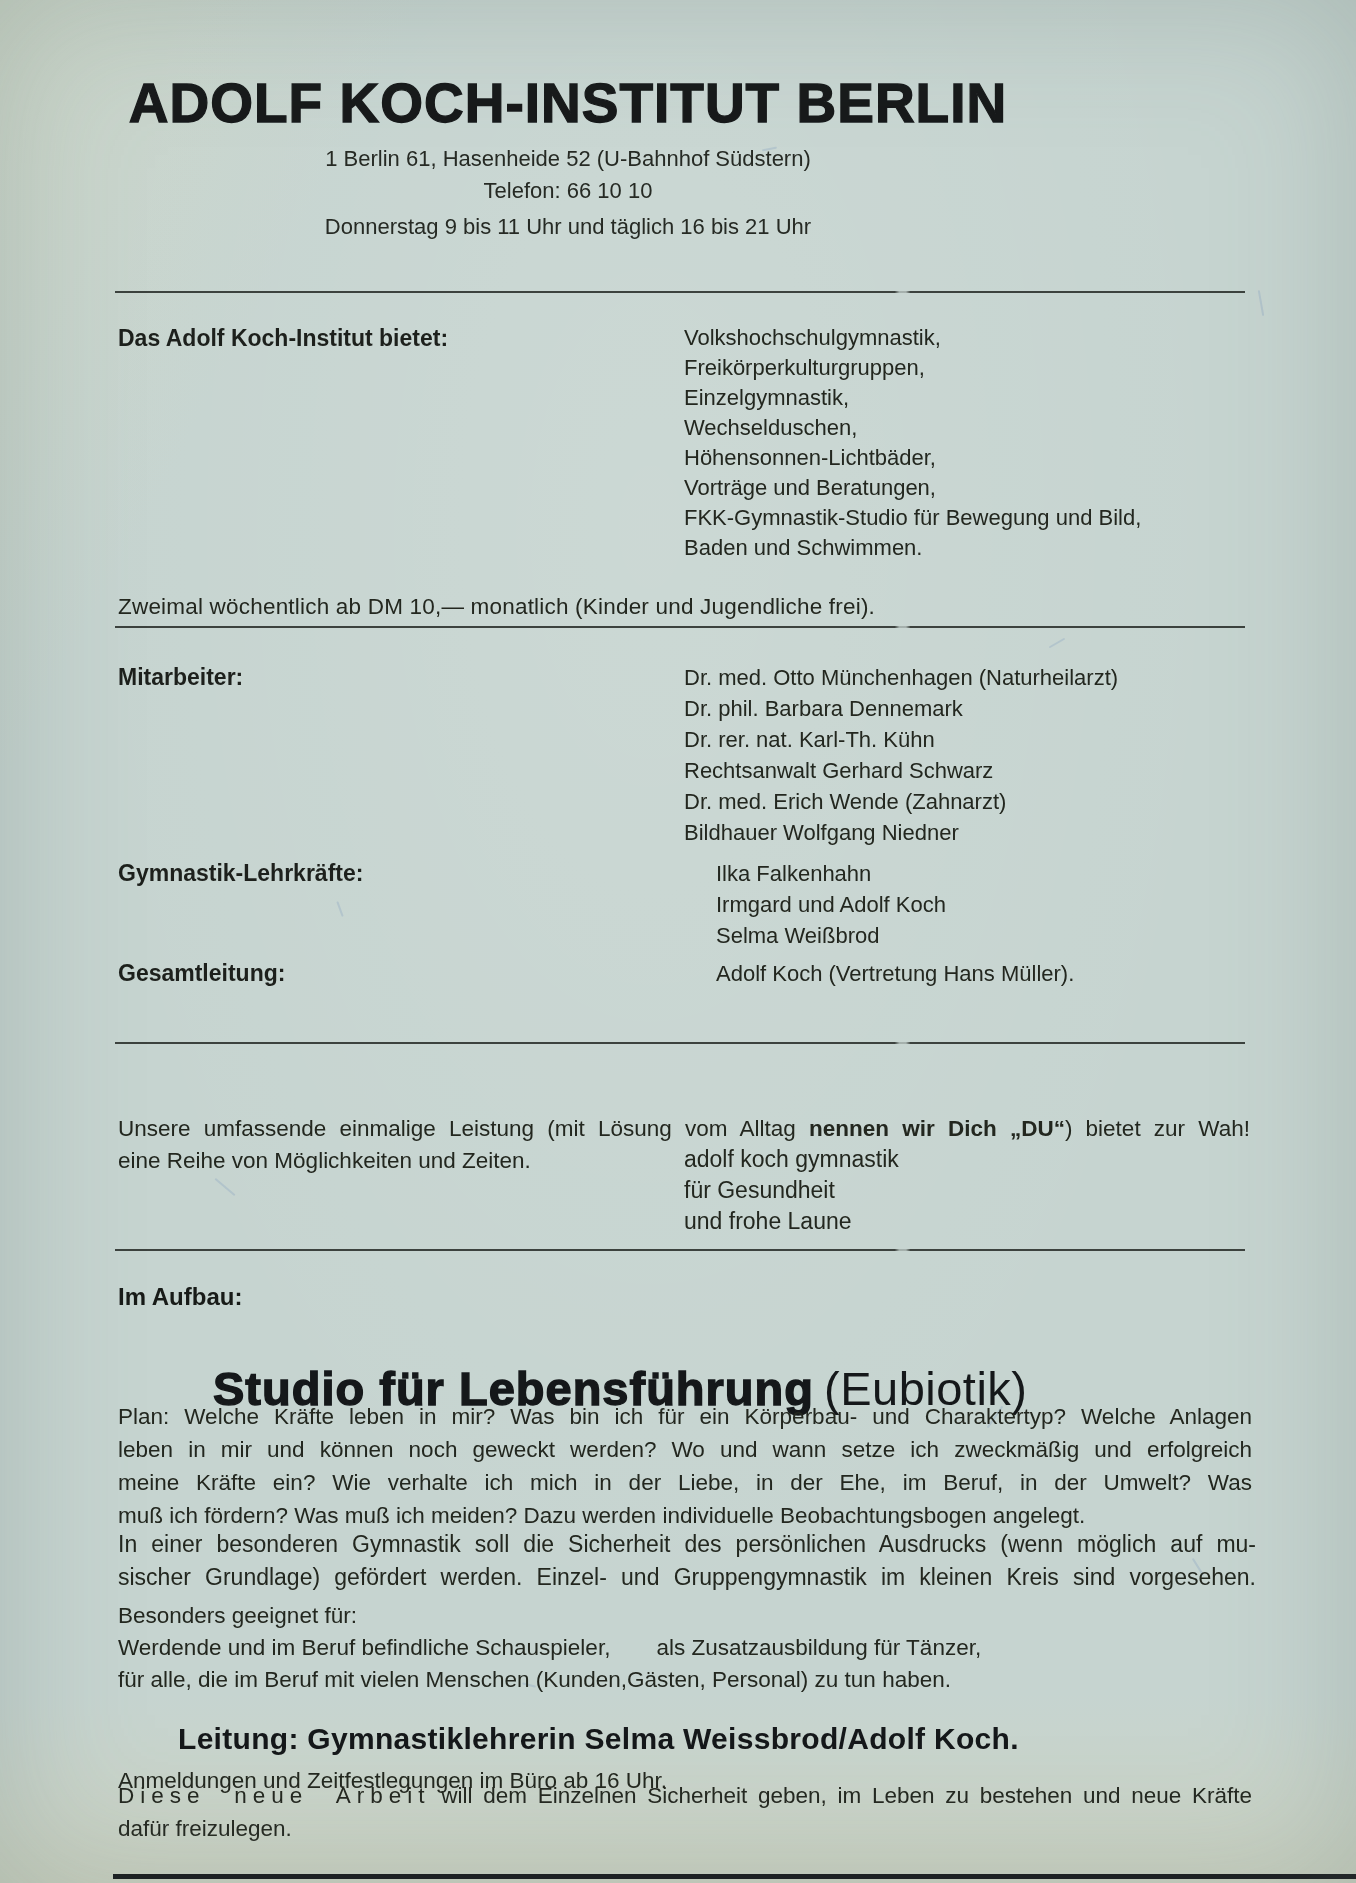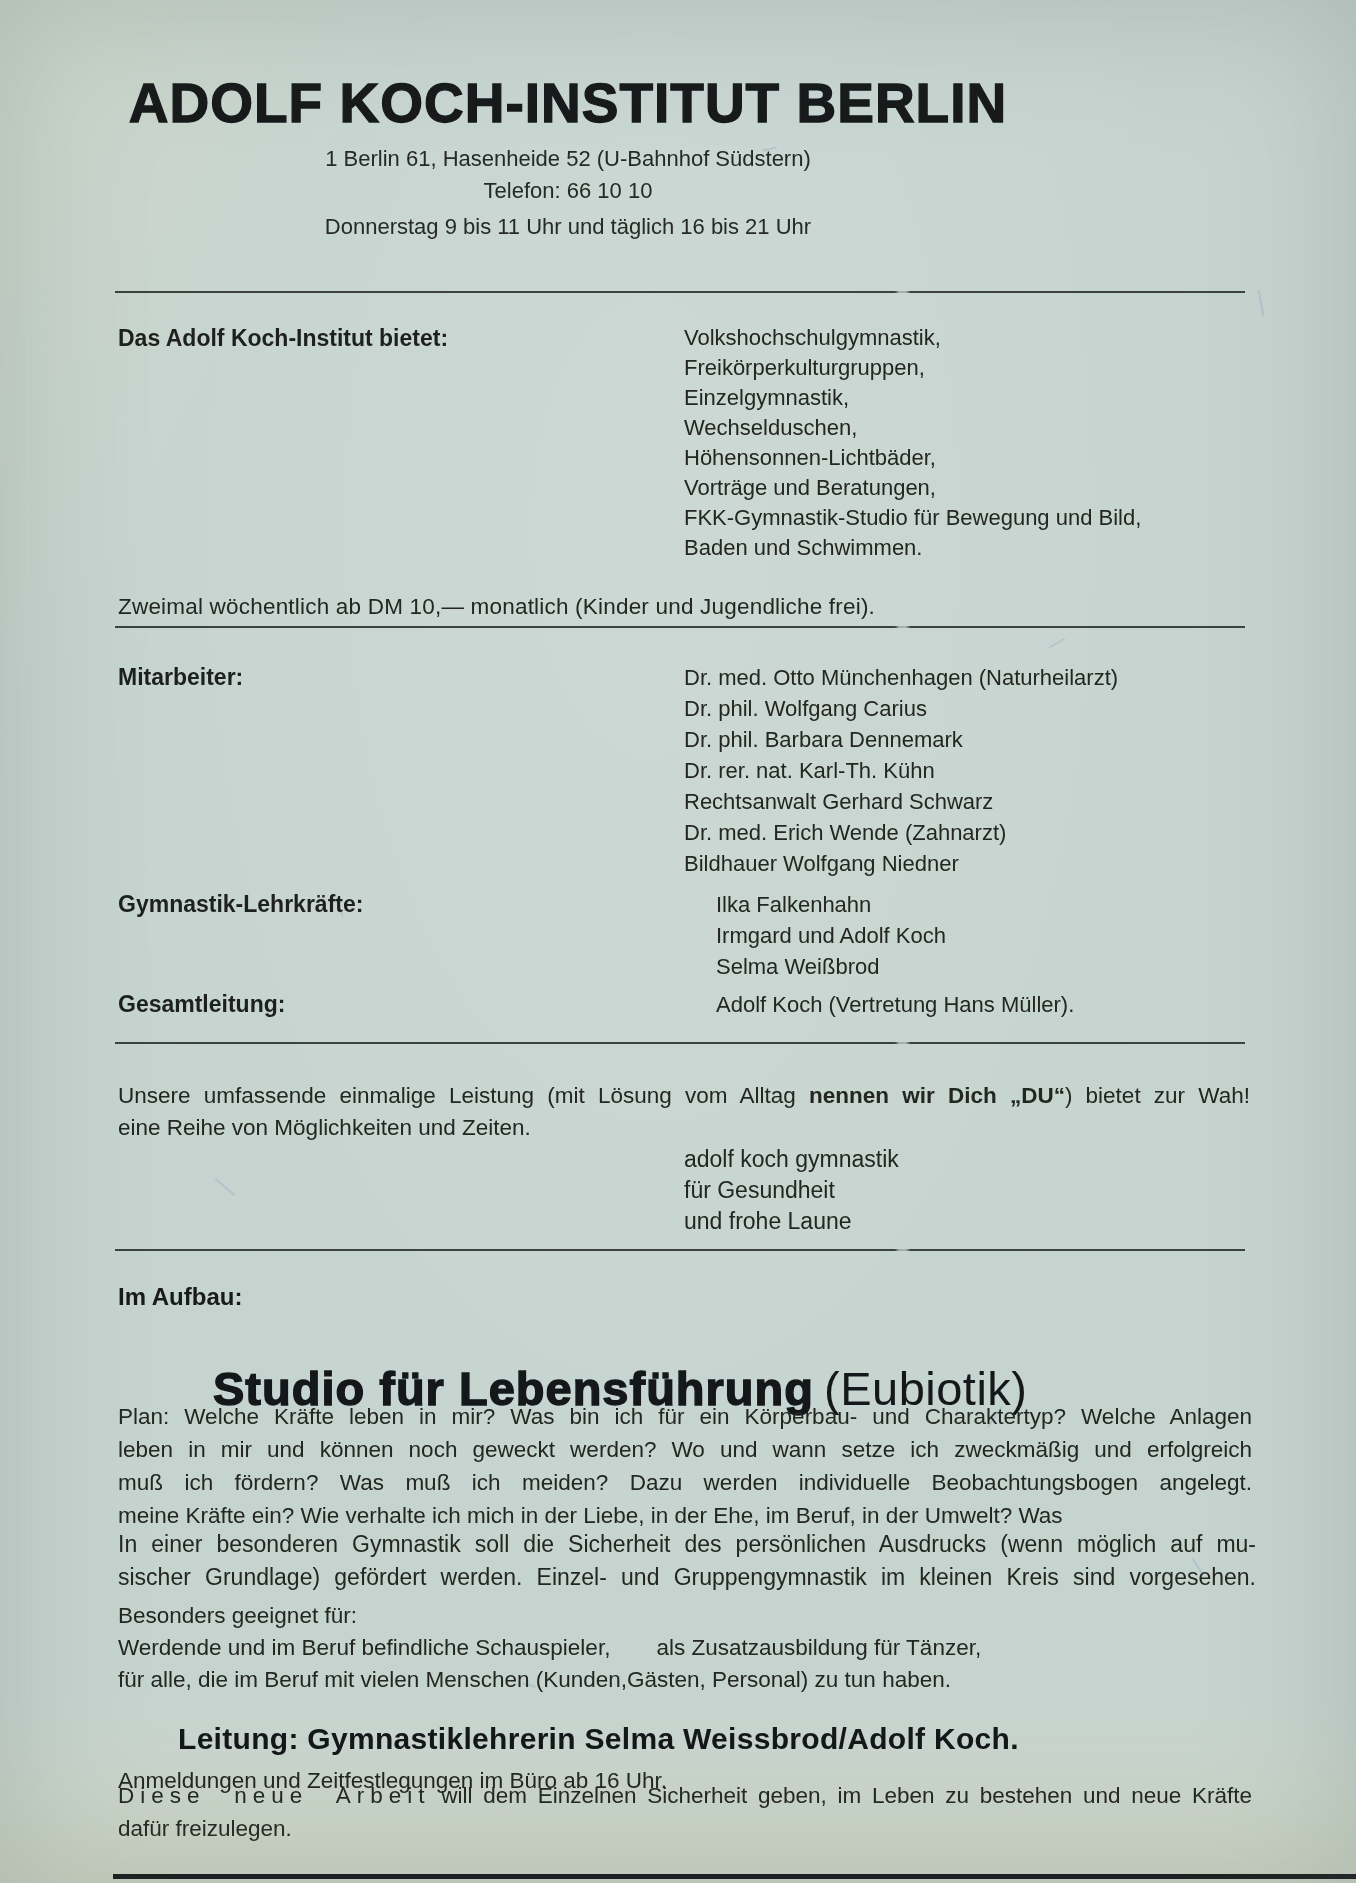--- a/index.html
+++ b/index.html
@@ -54,21 +54,21 @@
   .offers{position:absolute;left:118px;top:323px;width:1132px;}
   .pricing{position:absolute;left:118px;top:571px;font-size:22.5px;letter-spacing:.2px;}
 
   .staff{position:absolute;left:118px;top:662px;width:1132px;}
   .staff ul.plain{line-height:31px;}
   .staff .pair + .pair{margin-top:10px;gap:32px;}
   .staff .pair.mgmt{margin-top:7px;}
   .staff .value{font-size:22px;line-height:31px;}
 
   .pitch{position:absolute;left:118px;top:1080px;width:1132px;font-size:22.5px;line-height:32px;}
-  .pitch .l1{text-align:justify;text-align-last:justify;}
+  .pitch .l1{text-align:justify;text-align-last:justify;margin-top:33px;}
   .pitch .l1 b{font-weight:bold;}
   .slogan{position:absolute;left:684px;top:1144px;font-size:23px;line-height:31px;}
 
   .kicker{position:absolute;left:118px;top:1283px;font-size:24px;font-weight:bold;color:#181b18;}
   .studio-heading{
     position:absolute;left:213px;top:1324px;font-size:47px;line-height:52px;
     font-weight:bold;color:#15181a;white-space:nowrap;
   }
   .studio-heading .main{-webkit-text-stroke:1.4px #15181a;letter-spacing:1px;}
   .studio-heading .suffix{font-weight:normal;margin-left:10px;letter-spacing:.5px;}
@@ -128,21 +128,20 @@
   </section>
   <p class="pricing">Zweimal wöchentlich ab DM 10,— monatlich (Kinder und Jugendliche frei).</p>
 
   <div class="rule r2"></div>
 
   <section class="staff">
     <div class="pair">
       <div class="sec-label">Mitarbeiter:</div>
       <ul class="plain">
           <li>Dr. med. Otto Münchenhagen (Naturheilarzt)</li>
-          <li>Dr. phil. Wolfgang Carius</li>
           <li>Dr. phil. Barbara Dennemark</li>
           <li>Dr. rer. nat. Karl-Th. Kühn</li>
           <li>Rechtsanwalt Gerhard Schwarz</li>
           <li>Dr. med. Erich Wende (Zahnarzt)</li>
           <li>Bildhauer Wolfgang Niedner</li>
         </ul>
     </div>
     <div class="pair">
       <div class="sec-label">Gymnastik-Lehrkräfte:</div>
       <ul class="plain">
@@ -171,22 +170,22 @@
     </div>
 
   <div class="rule r4"></div>
 
   <div class="kicker">Im Aufbau:</div>
   <h2 class="studio-heading"><span class="main">Studio für Lebensführung</span><span class="suffix">(Eubiotik)</span></h2>
 
   <section class="plan">
       <div>Plan: Welche Kräfte leben in mir? Was bin ich für ein Körperbau- und Charaktertyp? Welche Anlagen</div>
       <div>leben in mir und können noch geweckt werden? Wo und wann setze ich zweckmäßig und erfolgreich</div>
+      <div>meine Kräfte ein? Wie verhalte ich mich in der Liebe, in der Ehe, im Beruf, in der Umwelt? Was</div>
       <div>muß ich fördern? Was muß ich meiden? Dazu werden individuelle Beobachtungsbogen angelegt.</div>
-      <div>meine Kräfte ein? Wie verhalte ich mich in der Liebe, in der Ehe, im Beruf, in der Umwelt? Was</div>
     </section>
 
   <section class="gym">
       <div>In einer besonderen Gymnastik soll die Sicherheit des persönlichen Ausdrucks (wenn möglich auf mu-</div>
       <div>sischer Grundlage) gefördert werden. Einzel- und Gruppengymnastik im kleinen Kreis sind vorgesehen.</div>
     </section>
 
   <section class="suited">
     <div>Besonders geeignet für:</div>
     <div class="cols"><span>Werdende und im Beruf befindliche Schauspieler,</span><span>als Zusatzausbildung für Tänzer,</span></div>

